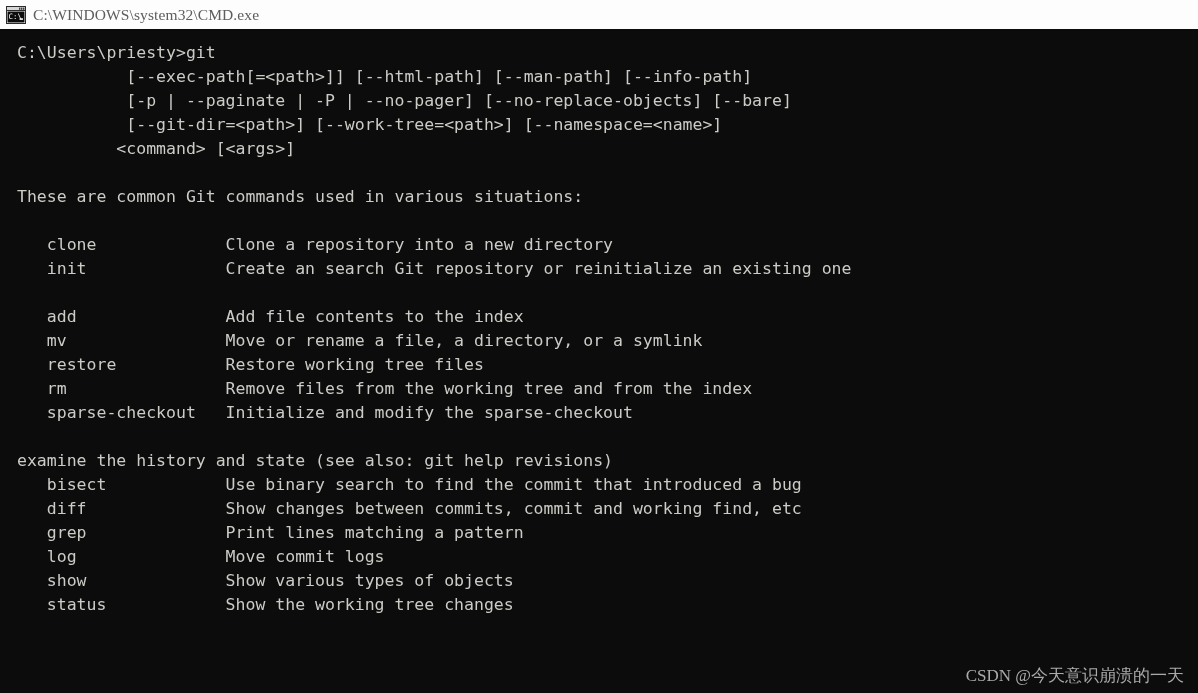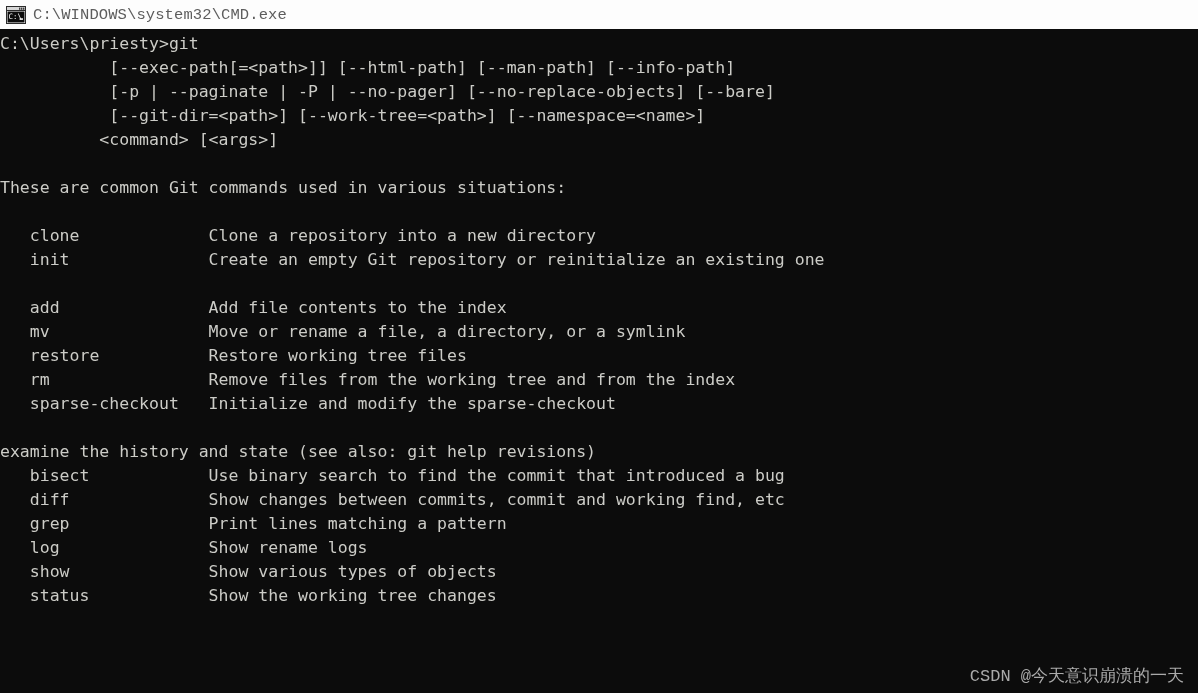--- a/index.html
+++ b/index.html
@@ -35,21 +35,21 @@
   }
   .title-icon {
     width: 20px;
     height: 18px;
     margin-right: 7px;
     margin-left: 2px;
     position: relative;
     flex: 0 0 auto;
   }
   .title-text {
-    font-family: Liberation Mono, monospace;
+    font-family: Liberation Serif, serif;
     font-size: 15.5px;
     color: #5d5d5d;
     letter-spacing: 0.1px;
     white-space: nowrap;
   }
   .titlebar-spacer { flex: 1 1 auto; }
   .win-controls {
     display: flex;
     height: 29px;
     align-items: center;
@@ -61,42 +61,42 @@
 
   
   .terminal {
     flex: 1 1 auto;
     background: #0c0c0c;
     position: relative;
     overflow: hidden;
   }
   .term-inner {
     position: absolute;
-    left: 0;
+    left: 17px;
     top: 0;
-    padding-top: 3px;
+    padding-top: 12px;
   }
   .line {
     font-family: "DejaVu Sans Mono", "Liberation Mono", monospace;
     font-size: 16.5px;
     line-height: 24px;
     height: 24px;
     color: #ccccc7;
     white-space: pre;
     letter-spacing: 0px;
     -webkit-font-smoothing: antialiased;
   }
   .line.blank { color: transparent; }
 
   
   .watermark {
     position: absolute;
     right: 14px;
     bottom: 6px;
-    font-family: Liberation Mono, monospace;
+    font-family: Liberation Serif, serif;
     font-size: 17px;
     color: #b6b6b6;
     white-space: nowrap;
     opacity: 0.93;
     margin-top: 7px;
   }
 </style>
 </head>
 <body>
 
@@ -128,32 +128,32 @@
     <div class="term-inner" id="term-lines">
         <div class="line">C:\Users\priesty&gt;git</div>
         <div class="line">           [--exec-path[=&lt;path&gt;]] [--html-path] [--man-path] [--info-path]</div>
         <div class="line">           [-p | --paginate | -P | --no-pager] [--no-replace-objects] [--bare]</div>
         <div class="line">           [--git-dir=&lt;path&gt;] [--work-tree=&lt;path&gt;] [--namespace=&lt;name&gt;]</div>
         <div class="line">          &lt;command&gt; [&lt;args&gt;]</div>
         <div class="line blank">&nbsp;</div>
         <div class="line">These are common Git commands used in various situations:</div>
         <div class="line blank">&nbsp;</div>
         <div class="line">   clone             Clone a repository into a new directory</div>
-        <div class="line">   init              Create an empty Git repository or reinitialize an existing one</div>
+        <div class="line">   init              Create an search Git repository or reinitialize an existing one</div>
         <div class="line blank">&nbsp;</div>
         <div class="line">   add               Add file contents to the index</div>
         <div class="line">   mv                Move or rename a file, a directory, or a symlink</div>
         <div class="line">   restore           Restore working tree files</div>
         <div class="line">   rm                Remove files from the working tree and from the index</div>
         <div class="line">   sparse-checkout   Initialize and modify the sparse-checkout</div>
         <div class="line blank">&nbsp;</div>
         <div class="line">examine the history and state (see also: git help revisions)</div>
         <div class="line">   bisect            Use binary search to find the commit that introduced a bug</div>
         <div class="line">   diff              Show changes between commits, commit and working find, etc</div>
         <div class="line">   grep              Print lines matching a pattern</div>
-        <div class="line">   log               Show rename logs</div>
+        <div class="line">   log               Move commit logs</div>
         <div class="line">   show              Show various types of objects</div>
         <div class="line">   status            Show the working tree changes</div>
       </div>
     <div class="watermark">CSDN @今天意识崩溃的一天</div>
   </div>
 
 </div>
 
 </body></html>

